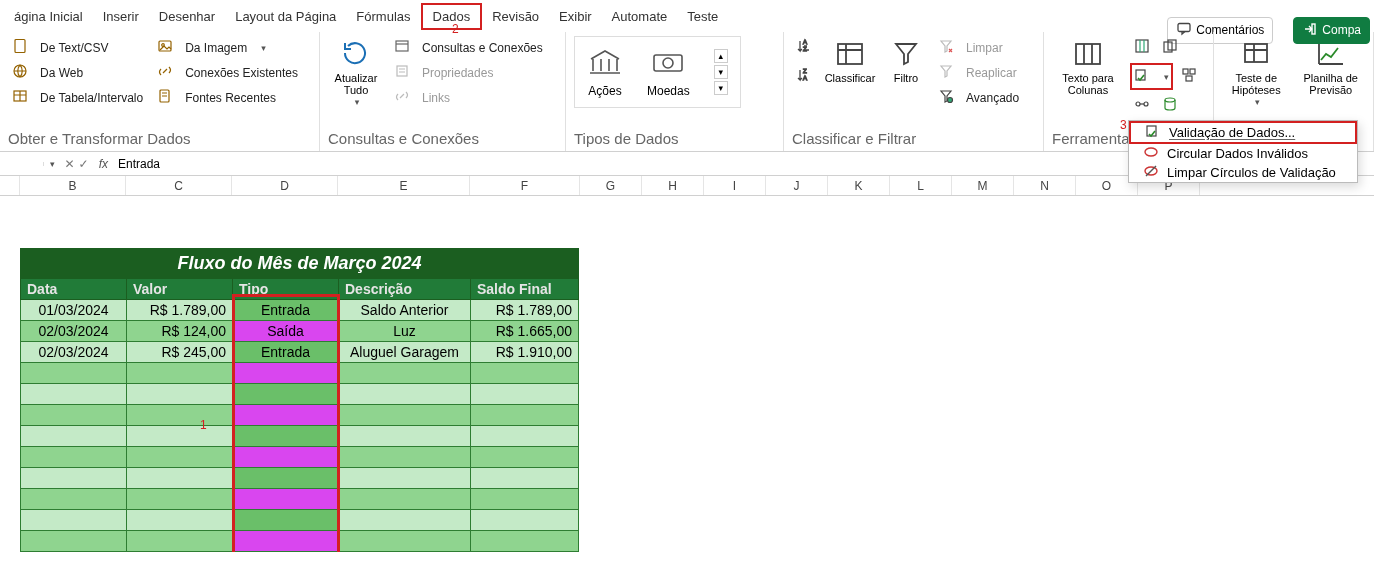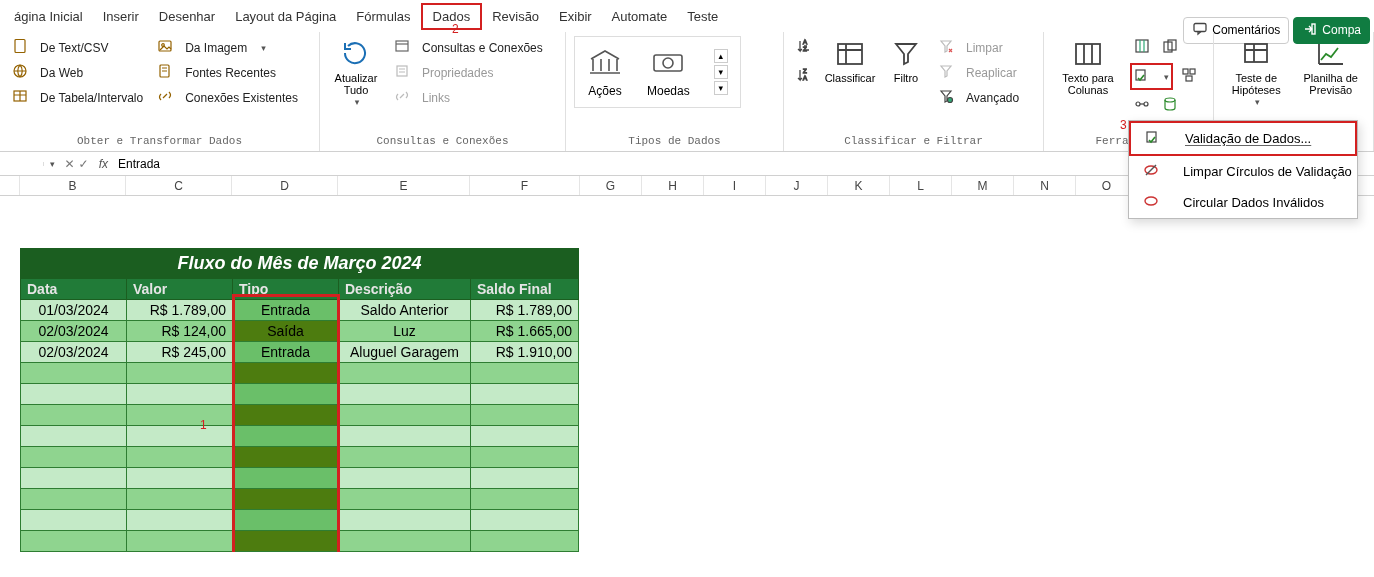--- a/index.html
+++ b/index.html
@@ -1,61 +1,61 @@
 <!DOCTYPE html>
 <html><head>
 <meta charset="utf-8">
 <style>
   * { box-sizing: border-box; margin: 0; padding: 0; }
   body { font-family: "Segoe UI", Arial, sans-serif; font-size: 12px; background: #fff; width: 1374px; }
   .tabs { display: flex; align-items: center; height: 28px; padding: 16px 4px; }
   .tab { padding: 4px 10px; font-size: 13px; color: #333; cursor: pointer; position: relative; }
   .tab.highlight { border: 2px solid #d32020; }
-  .right-buttons { margin-left: auto; display: flex; gap: 4px; margin-top: 28px; }
+  .right-buttons { margin-left: auto; display: flex; gap: 20px; margin-top: 28px; }
   .pill-btn { display: flex; align-items: center; gap: 4px; border: 1px solid #ccc; border-radius: 4px; padding: 3px 8px; font-size: 12px; cursor: pointer; }
   .pill-btn.green { background: #107c41; color: #fff; border-color: #107c41; }
   .ribbon { display: flex; height: 120px; border-bottom: 1px solid #d0d0d0; }
   .group { display: flex; flex-direction: column; padding: 2px 8px 2px 8px; border-right: 1px solid #e0e0e0; }
   .group-body { flex: 1; display: flex; align-items: flex-start; gap: 6px; padding-top: 2px; }
-  .group-label { font-size: 11px; color: #666; text-align: center; padding: 2px 0; font-family: Liberation Mono, monospace; }
+  .group-label { font-size: 15px; color: #666; text-align: left; padding: 2px 0; }
   .stack { display: flex; flex-direction: column; gap: 2px; }
   .rbtn { display: flex; align-items: center; gap: 12px; padding: 2px 4px; font-size: 12px; color: #222; cursor: pointer; white-space: nowrap; }
   .rbtn.disabled { color: #999; }
   .big-btn { display: flex; flex-direction: column; align-items: center; justify-content: flex-start; width: 56px; padding: 2px; text-align: center; font-size: 11px; cursor: pointer; line-height: 1.1; gap:2px;}
   .big-btn.wide { width: 72px; }
   .big-btn .ico { width: 32px; height: 32px; }
   .ico16 { width: 16px; height: 16px; flex:0 0 16px; }
   .chev { font-size: 9px; color: #555; margin-left: 2px; }
   .data-types { display: flex; align-items: center; gap: 24px; padding: 4px 12px; border: 1px solid #ddd; height: 72px; }
   .dt-item { display: flex; flex-direction: column; align-items: center; gap: 4px; font-size: 12px; cursor: pointer; }
   .dt-arrows { display:flex; flex-direction:column; gap:2px; }
   .dt-arrow { width:14px; height:14px; border:1px solid #ccc; display:flex; align-items:center; justify-content:center; font-size:9px; cursor:pointer;}
   .highlight-red { border: 2px solid #d32020; }
   .callout-red { position: absolute; color: #d32020; font-size: 12px; font-weight: normal; }
   .dropdown-menu { position: absolute; background: #fff; border: 1px solid #bbb; box-shadow: 2px 4px 10px rgba(0,0,0,.15); z-index: 50; }
-  .menu-item { display: flex; align-items: center; gap: 24px; padding: 6px 14px; font-size: 13px; cursor: pointer; white-space: nowrap; }
+  .menu-item { display: flex; align-items: center; gap: 8px; padding: 0 14px; font-size: 13px; cursor: pointer; white-space: nowrap; }
   .menu-item.highlight { border: 2px solid #d32020; }
   .formula-bar { display: flex; align-items: center; height: 24px; border-bottom: 1px solid #d0d0d0; font-size: 12px; }
   .fb-name { width: 44px; text-align: center; border-right: 1px solid #ddd; padding: 2px 4px; }
   .fb-btns { display: flex; gap: 4px; padding: 0 6px; color:#777; }
   .fb-fx { font-style: italic; color:#555; padding:0 4px;}
   .fb-input { flex: 1; padding: 2px 6px; border: none; outline: none; font-size: 12px; }
   .col-headers { display: flex; height: 20px; border-bottom: 1px solid #d0d0d0; font-size: 12px; color: #444; }
   .col-h { width: 106px; text-align: center; border-right: 1px solid #e5e5e5; line-height: 20px; cursor: pointer;}
   .row-marg { width: 20px; border-right: 1px solid #e5e5e5; }
   .sheet-area { position: relative; padding-top: 52px; padding-left: 20px; }
   .flow-table { border-collapse: collapse; font-size: 14px; }
   .flow-table th.title { background: #1b5e20; color: #fff; font-style: italic; font-weight: bold; font-size: 18px; text-align: center; padding: 4px 0; border:1px solid #1b5e20;}
   .flow-table th.hdr { background: #217b38; color: #e5e5e5; font-weight: bold; text-align: left; padding: 2px 6px; border: 1px solid #1b5e20; }
   .flow-table td { border: 1px solid #2e7d32; padding: 2px 6px; text-align: center; }
   .flow-table td.right { text-align: right; }
   .row-light td { background: #c4eac7; }
   .row-dark  td { background: #8fd48f; }
   .flow-table td.tipo { background: #6abf69; }
-  .row-dark td.tipo { background: #4d7c0f; }
+  .row-dark td.tipo { background: #d946ef; }
   .col-data { width: 106px; }
   .col-valor { width: 106px; }
   .col-tipo { width: 106px; }
   .col-desc { width: 132px; }
   .col-saldo { width: 108px; }
   .sel-overlay { position: absolute; border: 3px solid #d32020; pointer-events: none; }
 </style>
 </head>
 <body>
 
@@ -124,30 +124,30 @@
           <span><svg class="ico16" viewBox="0 0 16 16" fill="none" stroke="#946200" stroke-width="1.2">
                 <rect x="2" y="3" width="12" height="10" rx="1"></rect>
                 <circle cx="6" cy="7" r="1.3"></circle>
                 <path d="M3 12l4-4 3 3 2-2 2 2"></path>
               </svg></span>
           <span>Da Imagem</span>
             <span class="chev">▾</span>
         </div>
         <div class="rbtn">
           <span><svg class="ico16" viewBox="0 0 16 16" fill="none" stroke="#946200" stroke-width="1.2">
+                <path d="M4 12c-2-2-2-4 0-6M12 4c2 2 2 4 0 6M6 10l4-4"></path>
+              </svg></span>
+          <span>Conexões Existentes</span>
+        </div>
+        <div class="rbtn">
+          <span><svg class="ico16" viewBox="0 0 16 16" fill="none" stroke="#946200" stroke-width="1.2">
                 <rect x="3" y="2" width="9" height="12" rx="1"></rect>
                 <path d="M5 5h5M5 8h5"></path>
               </svg></span>
           <span>Fontes Recentes</span>
-        </div>
-        <div class="rbtn">
-          <span><svg class="ico16" viewBox="0 0 16 16" fill="none" stroke="#946200" stroke-width="1.2">
-                <path d="M4 12c-2-2-2-4 0-6M12 4c2 2 2 4 0 6M6 10l4-4"></path>
-              </svg></span>
-          <span>Conexões Existentes</span>
         </div>
       </div>
     </div>
     <div class="group-label">Obter e Transformar Dados</div>
   </div>
 
   <div class="group" style="width:246px;">
     <div class="group-body">
       <div class="big-btn">
         <span class="ico"><svg viewBox="0 0 32 32" fill="none" stroke="#1b6fb5" stroke-width="2">
@@ -352,29 +352,29 @@
     <div class="menu-item highlight">
       <span><svg class="ico16" viewBox="0 0 16 16" fill="none" stroke="#444" stroke-width="1.2">
             <rect x="2" y="3" width="9" height="10"></rect>
             <path d="M4 11l2 2 4-5" stroke="#2a8a2a" stroke-width="1.6"></path>
           </svg></span>
       <span style="text-decoration: underline; text-decoration-color:#666; text-underline-offset:2px;">Validação de Dados...</span>
     </div>
     <div class="menu-item">
       <span><svg class="ico16" viewBox="0 0 16 16" fill="none" stroke="#c33" stroke-width="1.4">
             <ellipse cx="8" cy="8" rx="6" ry="4"></ellipse>
+          </svg></span>
+      <span>Circular Dados Inválidos</span>
+    </div>
+    <div class="menu-item">
+      <span><svg class="ico16" viewBox="0 0 16 16" fill="none" stroke="#c33" stroke-width="1.4">
+            <ellipse cx="8" cy="8" rx="6" ry="4"></ellipse>
             <path d="M3 13L13 3" stroke="#555"></path>
           </svg></span>
       <span>Limpar Círculos de Validação</span>
-    </div>
-    <div class="menu-item">
-      <span><svg class="ico16" viewBox="0 0 16 16" fill="none" stroke="#c33" stroke-width="1.4">
-            <ellipse cx="8" cy="8" rx="6" ry="4"></ellipse>
-          </svg></span>
-      <span>Circular Dados Inválidos</span>
     </div>
   </div>
 </div>
 
 <div class="formula-bar">
   <div class="fb-name"></div>
   <span class="chev" style="padding:0 4px;">▾</span>
   <div class="fb-btns">
     <span>✕</span>
     <span>✓</span>

